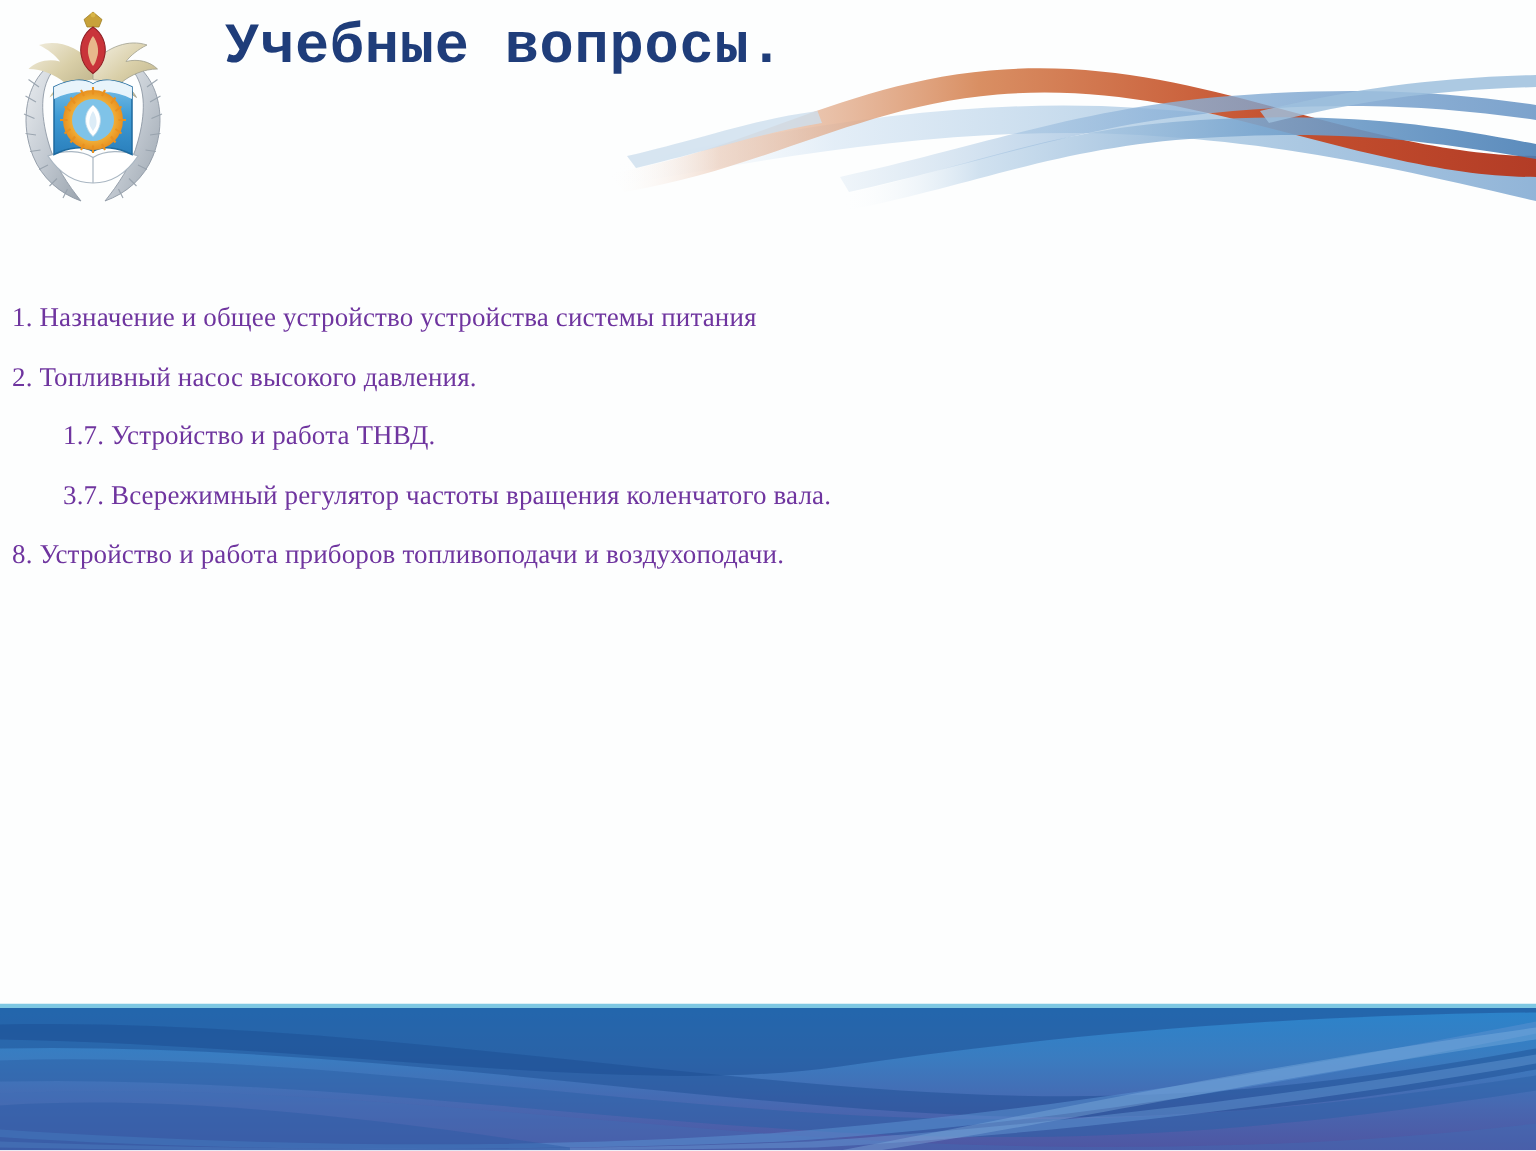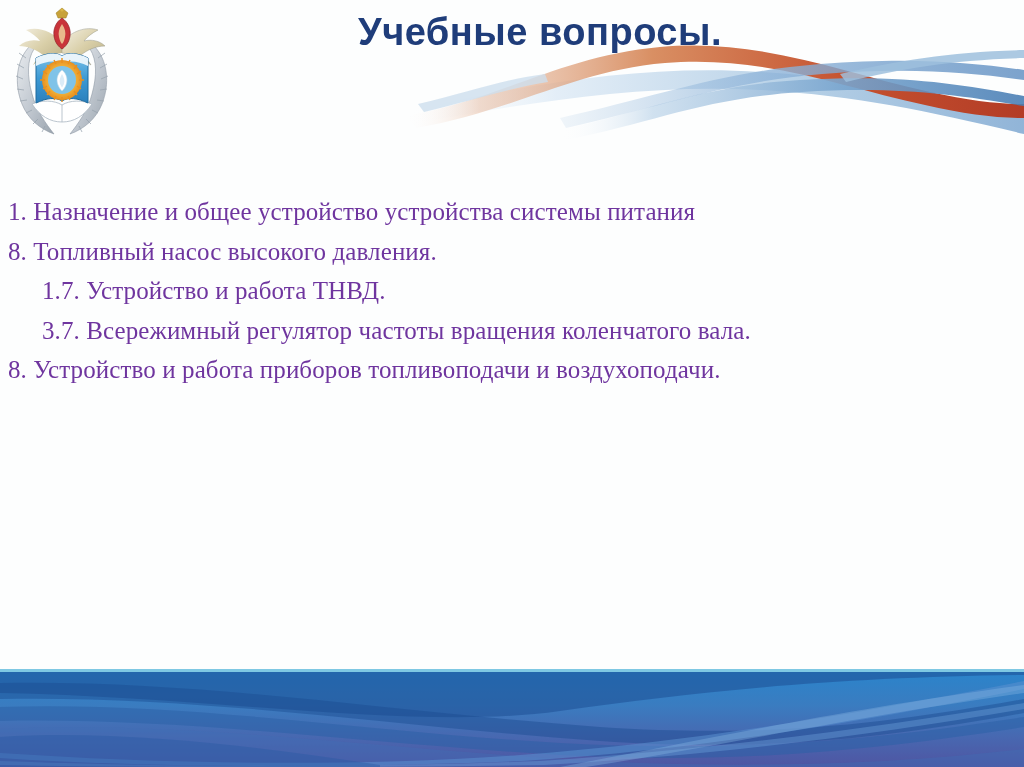--- a/index.html
+++ b/index.html
@@ -44,41 +44,41 @@
     top: 6px;
     width: 104px;
     height: 132px;
   }
 
   .slide-title {
     position: absolute;
     left: 150px;
     top: 8px;
     width: 780px;
-    text-align: center;
-    font-family: Liberation Sans, sans-serif;
+    text-align: left;
+    font-family: Liberation Mono, monospace;
     font-weight: bold;
     font-size: 38px;
     line-height: 48px;
     letter-spacing: 0.5px;
     color: #1f3d7a;
     white-space: nowrap;
   }
 
   
   .body-block {
     position: absolute;
     left: 8px;
     top: 192px;
     width: 1012px;
   }
 
   .body-line {
     font-family: "Liberation Serif", "DejaVu Serif", serif;
-    font-size: 25px;
+    font-size: 18px;
     line-height: 39.6px;
     color: #6f359f;
     white-space: nowrap;
     letter-spacing: 0.1px;
   }
 
   .body-line.indent {
     padding-left: 34px;
   }
 
@@ -239,21 +239,21 @@
         <path d="M52,68 C54,71 55,75 54,78 C53,80 52,81 52,82
                  C52,81 51,80 50,78 C49,75 50,71 52,68 Z" fill="#dcecf7"></path>
       </g>
     </svg>
 
     <div class="slide-title">Учебные вопросы.</div>
   </div>
 
   <div class="body-block">
     <div class="body-line">1. Назначение и общее устройство устройства системы питания</div>
-    <div class="body-line">8. Топливный насос высокого давления.</div>
+    <div class="body-line">2. Топливный насос высокого давления.</div>
     <div class="body-line indent">1.7. Устройство и работа ТНВД.</div>
     <div class="body-line indent">3.7. Всережимный регулятор частоты вращения коленчатого вала.</div>
     <div class="body-line">8. Устройство и работа приборов топливоподачи и воздухоподачи.</div>
   </div>
 
   <div class="footer-banner">
     <svg width="1024" height="98" viewBox="0 0 1024 98" preserveAspectRatio="none" xmlns="http://www.w3.org/2000/svg">
       <defs>
         <linearGradient id="bgBan" x1="0" y1="0" x2="0" y2="1">
           <stop offset="0" stop-color="#2b84cb"></stop>

